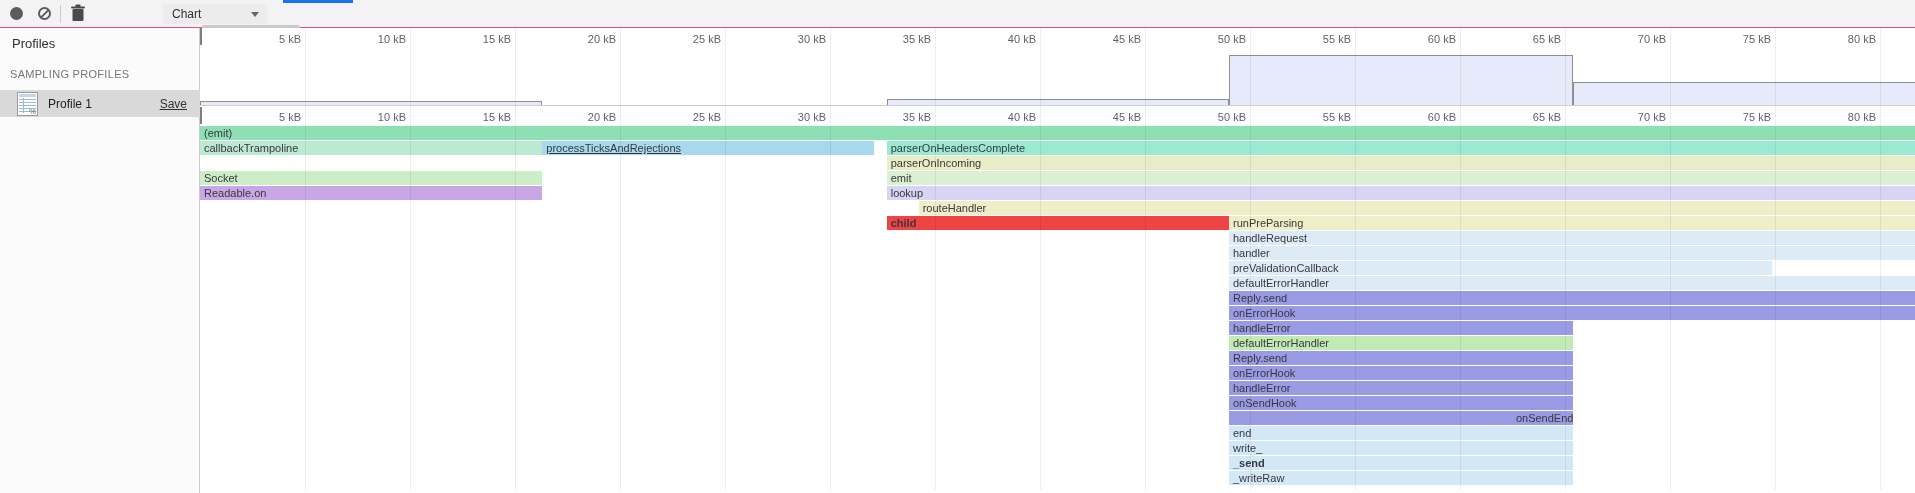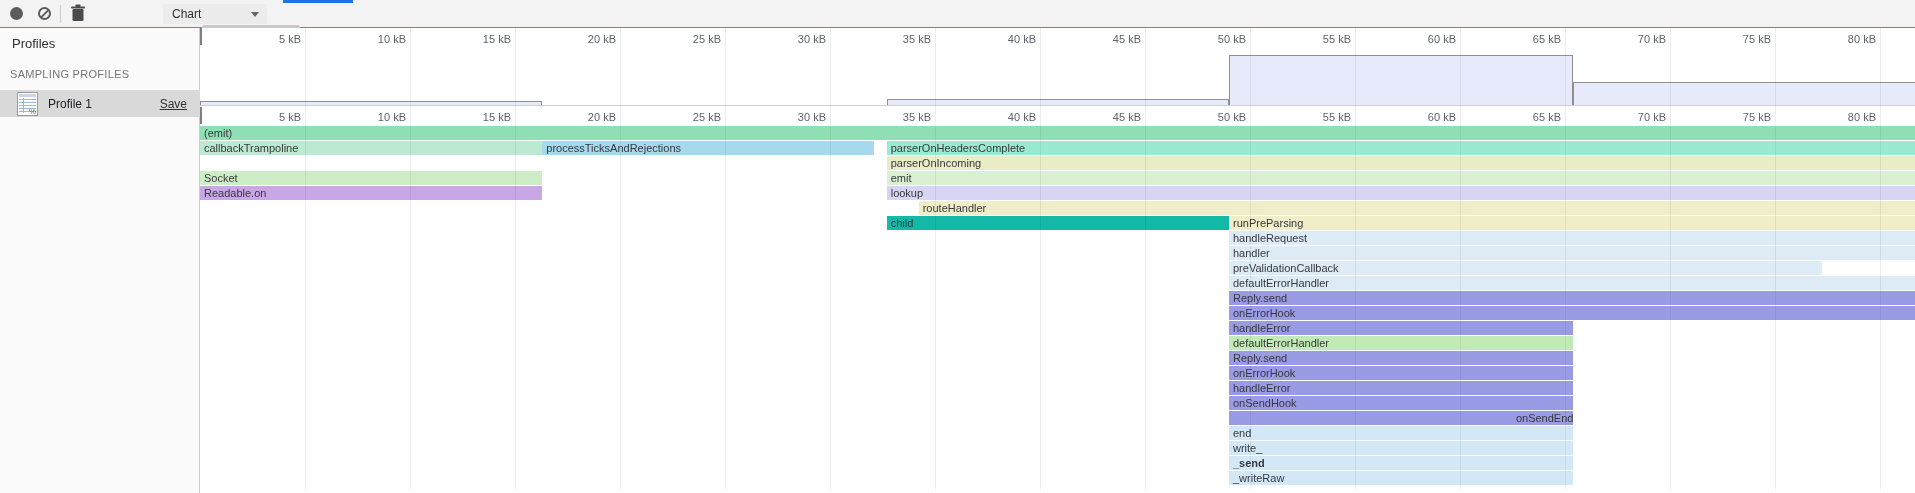--- a/index.html
+++ b/index.html
@@ -156,33 +156,33 @@
         <span class="ruler-label" style="left: 1180px;">60 kB</span>
         <span class="ruler-label" style="left: 1285px;">65 kB</span>
         <span class="ruler-label" style="left: 1390px;">70 kB</span>
         <span class="ruler-label" style="left: 1495px;">75 kB</span>
         <span class="ruler-label" style="left: 1600px;">80 kB</span>
         <span class="origin-tick" style="top: 0px; height: 17px;"></span>
       </div>
     <div id="flame">
         <div class="bar" style="left: 0px; width: 1715.7px; top: 98px; background: rgb(143, 223, 181);">(emit)</div>
         <div class="bar" style="left: 0px; width: 342.3px; top: 113px; background: rgb(188, 233, 210);">callbackTrampoline</div>
-        <div class="bar" style="left: 342.3px; width: 332px; top: 113px; background: rgb(166, 216, 238);">processTicksAndRejections</div>
+        <div class="bar" style="left: 342.3px; width: 332px; top: 113px; background: rgb(166, 216, 238); text-decoration: underline;">processTicksAndRejections</div>
         <div class="bar" style="left: 686.7px; width: 1029px; top: 113px; background: rgb(154, 234, 209);">parserOnHeadersComplete</div>
         <div class="bar" style="left: 686.7px; width: 1029px; top: 128px; background: rgb(233, 237, 197);">parserOnIncoming</div>
         <div class="bar" style="left: 0px; width: 342.3px; top: 143px; background: rgb(205, 237, 198);">Socket</div>
         <div class="bar" style="left: 686.7px; width: 1029px; top: 143px; background: rgb(218, 240, 210);">emit</div>
         <div class="bar" style="left: 0px; width: 342.3px; top: 158px; background: rgb(201, 167, 231);">Readable.on</div>
         <div class="bar" style="left: 686.7px; width: 1029px; top: 158px; background: rgb(216, 212, 243);">lookup</div>
         <div class="bar" style="left: 686.7px; width: 1029px; top: 173px; background: rgb(239, 238, 201); margin-left: 32px;">routeHandler</div>
-        <div class="bar" style="left: 686.7px; width: 413px; top: 188px; background: #14b8a6;">child</div>
+        <div class="bar" style="left: 686.7px; width: 413px; top: 188px; background: #ef4444; font-weight: bold;">child</div>
         <div class="bar" style="left: 1029px; width: 686.7px; top: 188px; background: rgb(239, 238, 201);">runPreParsing</div>
         <div class="bar" style="left: 1029px; width: 686.7px; top: 203px; background: rgb(220, 235, 246);">handleRequest</div>
         <div class="bar" style="left: 1029px; width: 686.7px; top: 218px; background: rgb(220, 235, 246);">handler</div>
-        <div class="bar" style="left: 1029px; width: 593px; top: 233px; background: rgb(220, 235, 246);">preValidationCallback</div>
+        <div class="bar" style="left: 1029px; width: 543px; top: 233px; background: rgb(220, 235, 246);">preValidationCallback</div>
         <div class="bar" style="left: 1029px; width: 686.7px; top: 248px; background: rgb(220, 235, 246);">defaultErrorHandler</div>
         <div class="bar" style="left: 1029px; width: 686.7px; top: 263px; background: rgb(154, 155, 229);">Reply.send</div>
         <div class="bar" style="left: 1029px; width: 686.7px; top: 278px; background: rgb(154, 155, 229);">onErrorHook</div>
         <div class="bar" style="left: 1029px; width: 344.4px; top: 293px; background: rgb(154, 155, 229);">handleError</div>
         <div class="bar" style="left: 1029px; width: 344.4px; top: 308px; background: rgb(193, 234, 183);">defaultErrorHandler</div>
         <div class="bar" style="left: 1029px; width: 344.4px; top: 323px; background: rgb(154, 155, 229);">Reply.send</div>
         <div class="bar" style="left: 1029px; width: 344.4px; top: 338px; background: rgb(154, 155, 229);">onErrorHook</div>
         <div class="bar" style="left: 1029px; width: 344.4px; top: 353px; background: rgb(154, 155, 229);">handleError</div>
         <div class="bar" style="left: 1029px; width: 344.4px; top: 368px; background: rgb(154, 155, 229);">onSendHook</div>
         <div class="bar" style="left: 1029px; width: 344.4px; top: 383px; background: rgb(154, 155, 229); text-align: right;">onSendEnd</div>

